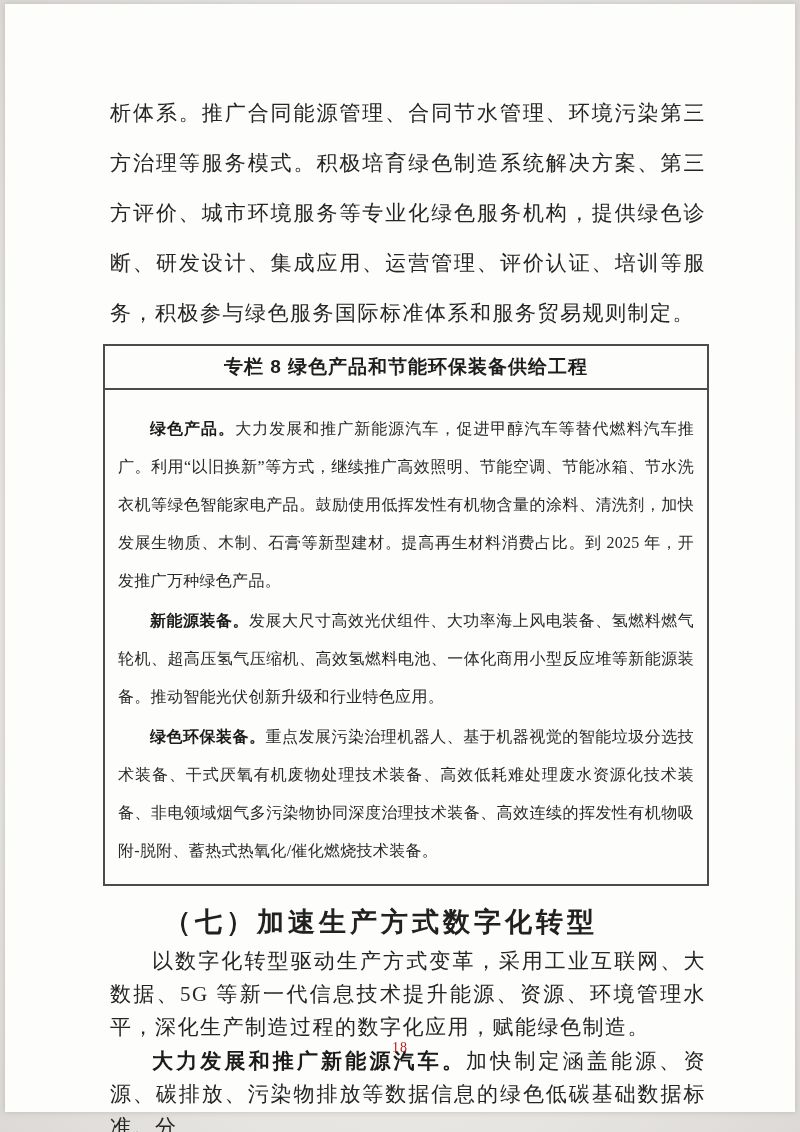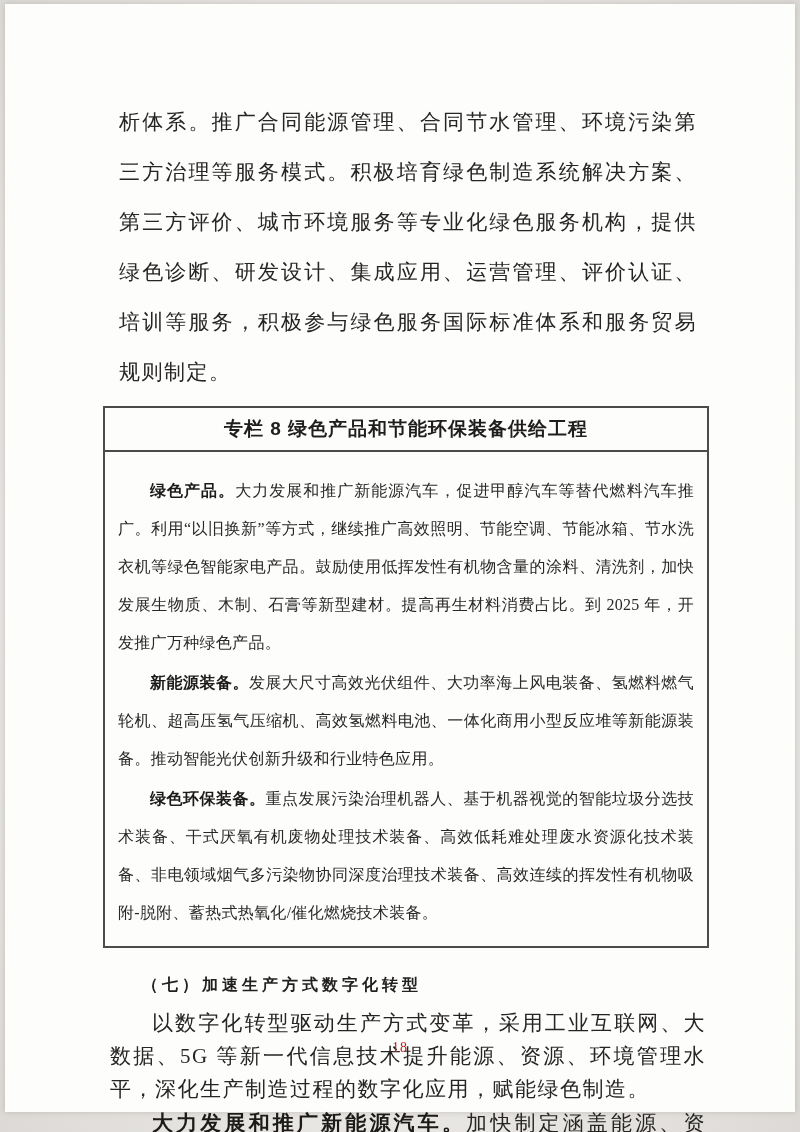--- a/index.html
+++ b/index.html
@@ -22,21 +22,21 @@
     background: #fdfdfc;
     box-shadow: 0 0 6px rgba(160,156,150,0.5);
   }
   .content {
     position: absolute;
     left: 105px; top: 0; width: 596px;
     color: #262523;
   }
   
   .para-top {
-    margin: 9px;
+    margin: 0;
     padding-top: 84px;
     font-size: 21px;
     line-height: 50px;
     letter-spacing: 1.5px;
     text-align: justify;
     text-justify: inter-character;
     text-align-last: left;
   }
   
   .callout {
@@ -73,21 +73,21 @@
   }
   .lead-in {
     font-family: "Liberation Sans", "DejaVu Sans", sans-serif;
     font-weight: bold;
     color: #1c1b19;
   }
   
   .section-heading {
     margin: 0;
     padding-top: 14px;
-    font-size: 16px;
+    font-size: 27px;
     font-weight: bold;
     letter-spacing: 4px;
     text-indent: 2em;
     line-height: 45px;
     color: #22211f;
   }
   .para-std {
     margin: 0;
     font-size: 21px;
     line-height: 33px;

